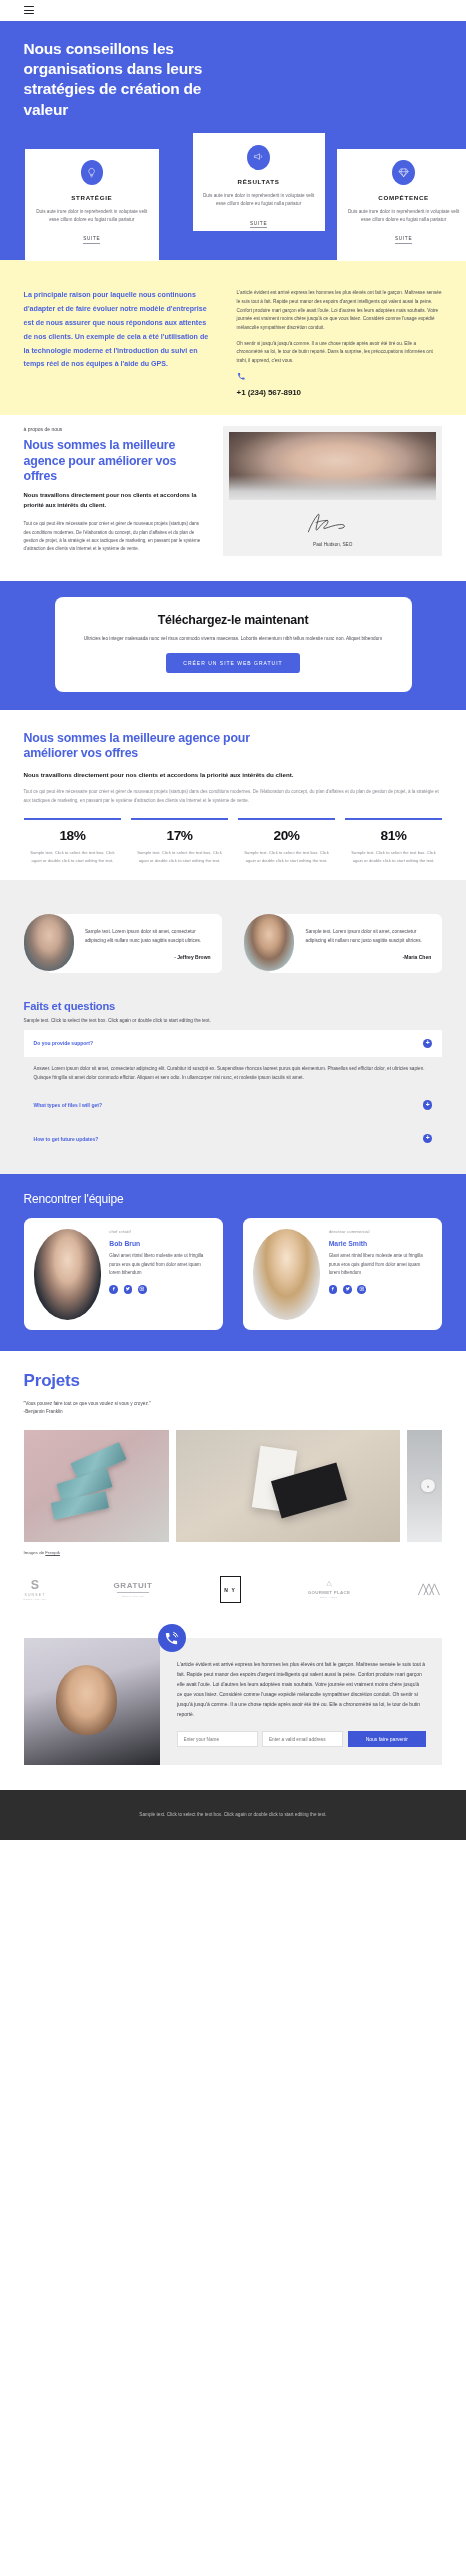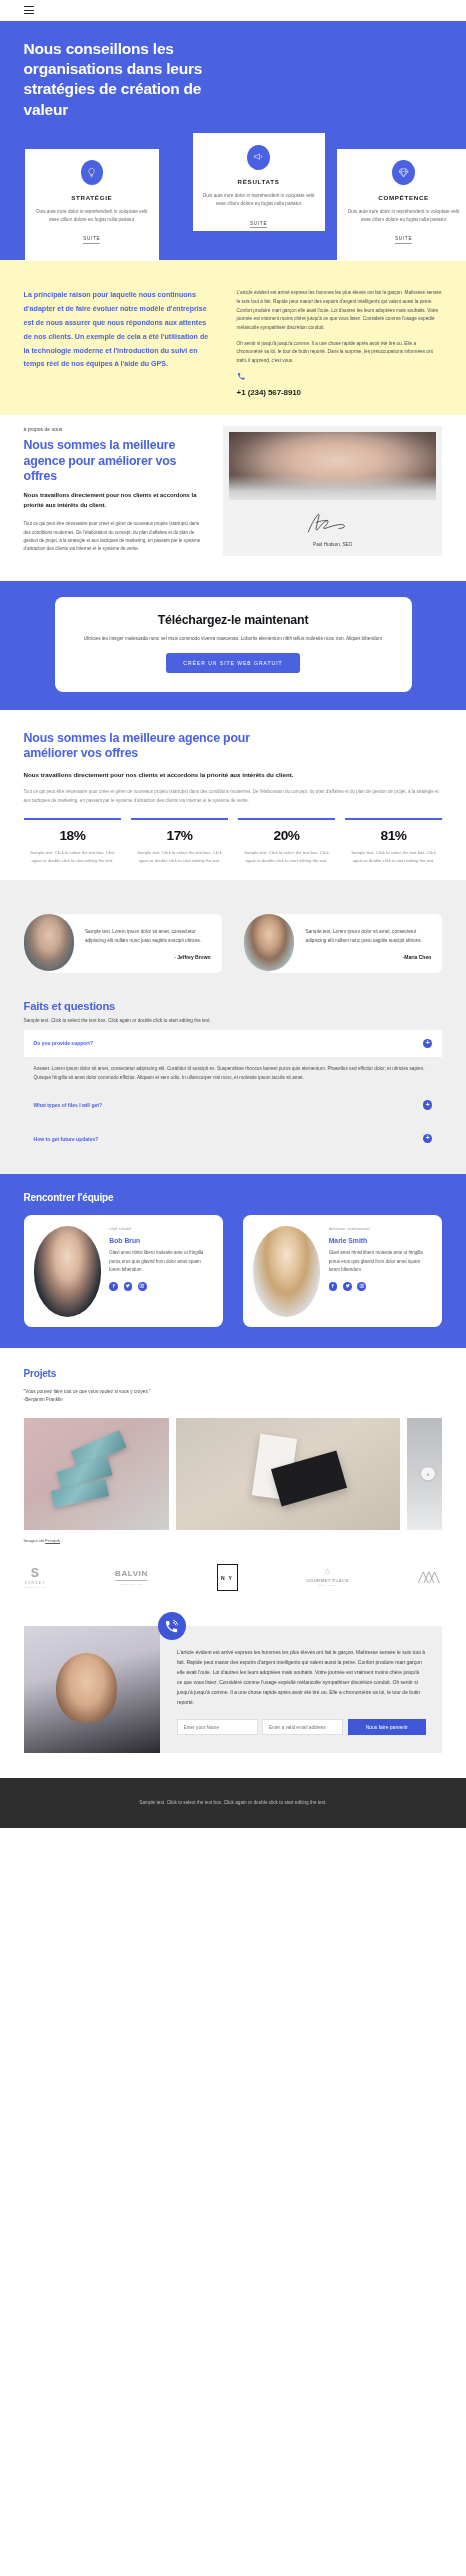--- a/index.html
+++ b/index.html
@@ -145,39 +145,39 @@
   .faqQ { font-size: 5px; font-weight: 700; color: #4a62e0; }
   .faqPlus {
     width: 9.3px; height: 9.3px; border-radius: 50%; background: #3f57d6;
     display: flex; align-items: center; justify-content: center;
     color: #fff; font-size: 6.8px; line-height: 1; font-weight: 700;
   }
   .faqA { font-size: 4.7px; line-height: 1.95; color: #4a4a52; padding: 7.5px 10px 2.5px 10px; }
 
   
   .team { background: #4a62e0; padding: 17.4px 23.6px 21px 23.6px; }
-  .team h2 { color: #fff; font-size: 10px; font-weight: 700; letter-spacing: -0.2px; }
+  .team h2 { color: #fff; font-size: 12px; font-weight: 400; letter-spacing: -0.2px; }
   .teamRow { display: flex; gap: 20px; margin-top: 12.4px; }
   .teamCard {
     flex: 1; background: #fff; border-radius: 7.5px; padding: 11.2px 10px 10px 10px;
     display: flex; gap: 8.7px;
   }
   .teamPhoto { width: 67px; height: 91px; border-radius: 34px/45px; overflow: hidden; flex: none; }
   .tp-m { width:100%; height:100%; background: radial-gradient(ellipse at 50% 34%, #f0d6c2 0%, #d8b59c 26%, #96786a 46%, #2c3038 72%, #1d2026 100%); }
   .tp-f { width:100%; height:100%; background: radial-gradient(ellipse at 50% 32%, #f6e3cd 0%, #e3c49f 24%, #c9a574 44%, #dcdcdc 74%, #efefef 100%); }
   .teamRole { font-size: 4.4px; color: #9a9aa2; }
   .teamName { font-size: 6.8px; font-weight: 700; color: #4a62e0; margin-top: 5.6px; }
   .teamBio { font-size: 4.5px; line-height: 1.85; color: #55555e; margin-top: 5.6px; }
   .socials { display: flex; gap: 5.6px; margin-top: 7.5px; }
   .soc { width: 8.7px; height: 8.7px; border-radius: 50%; background: #3f57d6; display: flex; align-items: center; justify-content: center; cursor: pointer; }
   .soc svg { width: 5.6px; height: 5.6px; fill: #fff; }
 
   
   .projects { background: #fff; padding: 20px 23.6px 0 23.6px; }
-  .projects h2 { color: #4a62e0; font-size: 10px; font-weight: 700; letter-spacing: -0.2px; }
+  .projects h2 { color: #4a62e0; font-size: 17px; font-weight: 700; letter-spacing: -0.2px; }
   .quote { font-size: 4.7px; line-height: 1.7; color: #4a4a52; margin-top: 8.7px; }
   .gallery { display: flex; gap: 7.5px; margin-top: 13.7px; position: relative; }
   .shot { height: 112px; position: relative; overflow: hidden; }
   .shot1 { width: 149px; background: linear-gradient(145deg, #d7b7b9 0%, #cbb0b2 40%, #cfd0cc 100%); }
   .shot2 { width: 230px; background: linear-gradient(150deg, #cdc7bd 0%, #ddd4c6 45%, #c9bfb1 100%); }
   .shot3 { width: 36px; background: linear-gradient(180deg, #b9bcbf 0%, #d2d4d6 60%, #e9eaeb 100%); }
   .books { position: absolute; left: 31px; top: 22.4px; }
   .book { position: absolute; background: linear-gradient(135deg, #6fa7ac 0%, #8cc0c4 45%, #5d9197 100%); border-radius: 1.2px; box-shadow: 0 1.9px 5px rgba(0,0,0,.22); }
   .b1 { width: 53px; height: 18.6px; transform: rotate(-24deg); left: 17.4px; top: 0px; }
   .b2 { width: 53px; height: 18.6px; transform: rotate(-17deg); left: 3.7px; top: 23.6px; }
@@ -491,21 +491,21 @@
     </div>
   </section>
 
   <section class="logos">
     <div class="logoItem">
       <div class="logoBig">S</div>
       <div class="logoSm">SUNSET</div>
       <div class="logoXs">RESTAURANT</div>
     </div>
     <div class="logoItem">
-      <div class="logoMono">BALVIN</div>
+      <div class="logoMono">GRATUIT</div>
       <div class="logoRule"></div>
       <div class="logoXs">RESTAURANT</div>
     </div>
     <div class="logoItem">
       <div class="nyBox">N Y</div>
     </div>
     <div class="logoItem">
       <div style="font-size:6.8px;color:#b5b5bb;line-height:1">△</div>
       <div class="logoSm" style="font-size:4.4px;font-weight:700;letter-spacing:0.3px;margin-top:3.1px">GOURMET PLACE</div>
       <div class="logoXs">NEW YORK</div>

